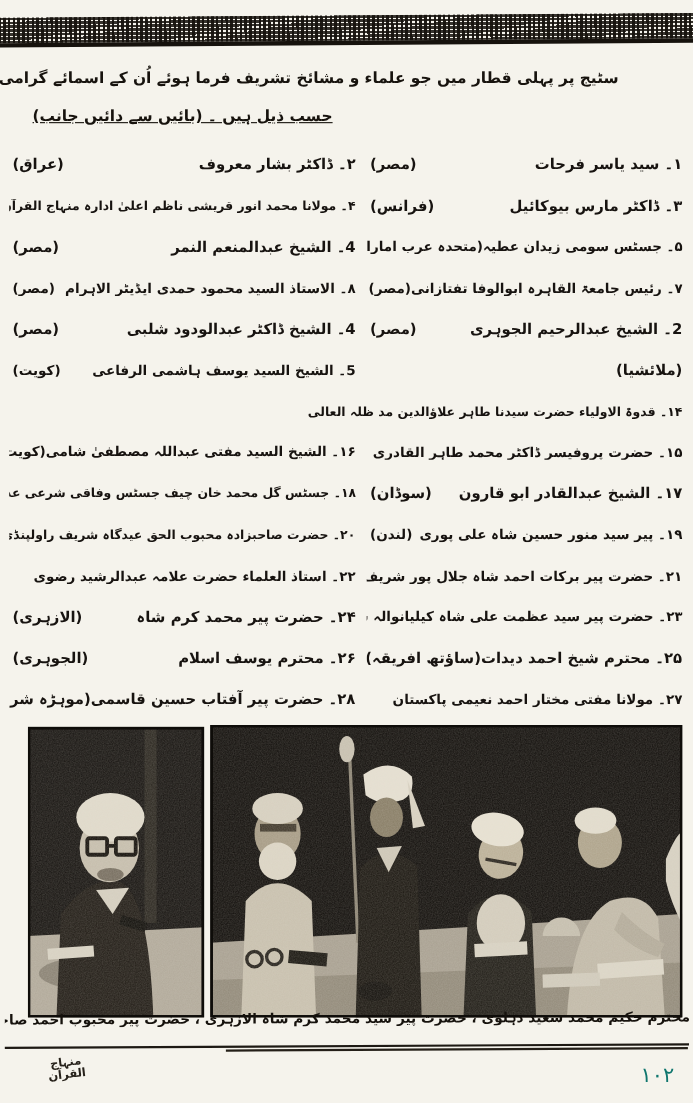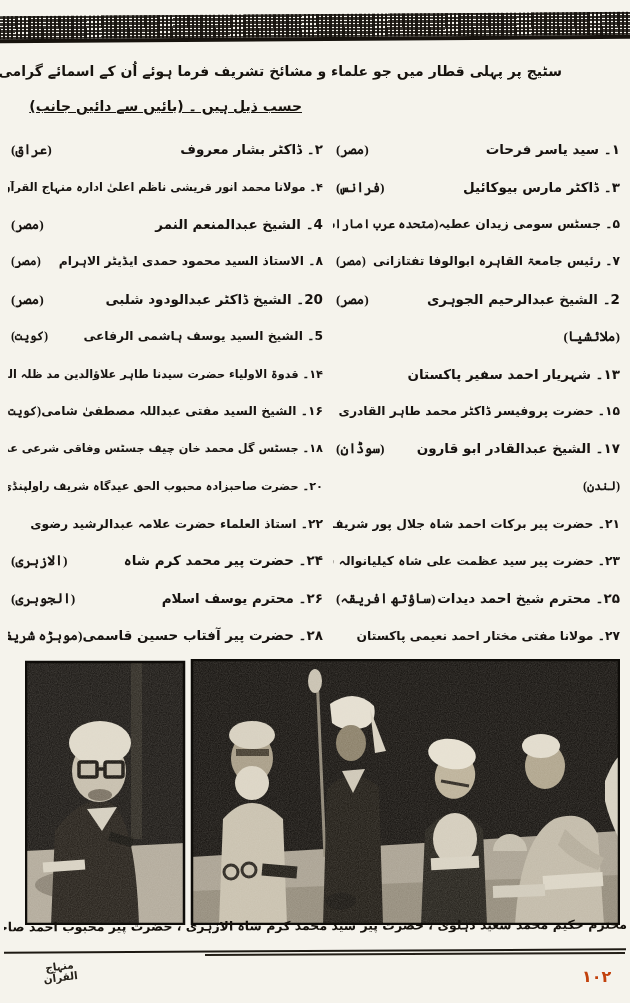--- a/index.html
+++ b/index.html
@@ -30,21 +30,21 @@
   .intro .l2{display:block;padding-right:300px;white-space:nowrap;text-decoration:underline;}
 
   .roster{position:absolute;top:131px;right:10px;left:8px;direction:rtl;}
   .row{display:flex;height:37.4px;align-items:center;gap:10px;}
   .cell{
     display:flex;justify-content:space-between;align-items:baseline;
     white-space:nowrap;overflow:hidden;font-size:13.5px;font-weight:bold;color:#171310;
   }
   .cell.r{width:287px;flex:none;}
   .cell.l{flex:1;}
-  .cell .p{padding-left:3px;font-family:Liberation Serif, serif;}
+  .cell .p{padding-left:3px;}
   .sm{font-size:12.3px;}
   .xs{font-size:11.3px;}
 
   
   .photo-wrap{position:absolute;top:659px;left:25px;width:595px;height:266px;}
 
   .caption{
     position:absolute;top:918px;left:4px;width:623px;
     direction:rtl;white-space:nowrap;overflow:hidden;
     font-size:12.5px;font-weight:bold;color:#16120d;
@@ -53,21 +53,21 @@
   .rule{position:absolute;top:950px;left:4px;width:622px;height:2px;background:#1d1913;transform:rotate(-0.3deg);}
   .rule2{position:absolute;top:953px;left:205px;width:420px;height:1.5px;background:#241f18;transform:rotate(-0.3deg);}
 
   .imprint{
     position:absolute;left:30px;top:961px;width:60px;
     direction:rtl;font-size:10.5px;font-weight:bold;color:#26211a;
     transform:rotate(-7deg);line-height:11px;text-align:center;
   }
   .pageno{
     position:absolute;left:582px;top:967px;
-    font-size:16px;font-weight:bold;color:#c2410c;direction:rtl;
+    font-size:19px;font-weight:normal;color:#0f766e;direction:rtl;
   }
 </style>
 </head>
 <body>
 
 <div class="page">
 
   <div class="band"></div>
 
   <div class="intro">
@@ -120,40 +120,36 @@
           <span class="p">(مصر)</span>
         </div>
     </div>
 
     <div class="row">
       <div class="cell r">
           <span>2۔ الشیخ عبدالرحیم الجوہری</span>
           <span class="p">(مصر)</span>
         </div>
       <div class="cell l">
-          <span>20۔ الشیخ ڈاکٹر عبدالودود شلبی</span>
+          <span>4۔ الشیخ ڈاکٹر عبدالودود شلبی</span>
           <span class="p">(مصر)</span>
         </div>
     </div>
 
     <div class="row">
       <div class="cell r">
           <span class="p">(ملائشیا)</span>
         </div>
       <div class="cell l sm">
           <span>5۔ الشیخ السید یوسف ہاشمی الرفاعی</span>
           <span class="p">(کویت)</span>
         </div>
     </div>
 
     <div class="row">
-      <div class="cell r">
-          <span>۱۳۔ شہریار احمد سفیر پاکستان</span>
-          <span class="p"></span>
-        </div>
       <div class="cell l xs">
           <span>۱۴۔ قدوۃ الاولیاء حضرت سیدنا طاہر علاؤالدین مد ظلہ العالی</span>
           <span class="p"></span>
         </div>
     </div>
 
     <div class="row">
       <div class="cell r sm">
           <span>۱۵۔ حضرت پروفیسر ڈاکٹر محمد طاہر القادری</span>
           <span class="p"></span>
@@ -170,20 +166,21 @@
           <span class="p">(سوڈان)</span>
         </div>
       <div class="cell l xs">
           <span>۱۸۔ جسٹس گل محمد خان چیف جسٹس وفاقی شرعی عدالت پاکستان</span>
           <span class="p"></span>
         </div>
     </div>
 
     <div class="row">
       <div class="cell r sm">
+          <span>۱۹۔ پیر سید منور حسین شاہ علی پوری</span>
           <span class="p">(لندن)</span>
         </div>
       <div class="cell l xs">
           <span>۲۰۔ حضرت صاحبزادہ محبوب الحق عیدگاہ شریف راولپنڈی پاکستان</span>
           <span class="p"></span>
         </div>
     </div>
 
     <div class="row">
       <div class="cell r sm">

